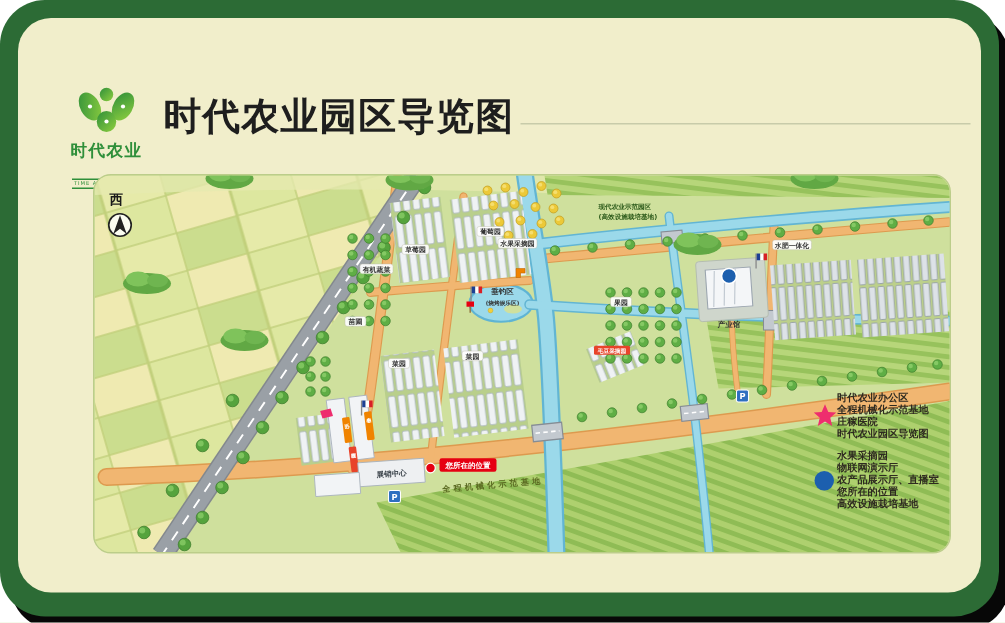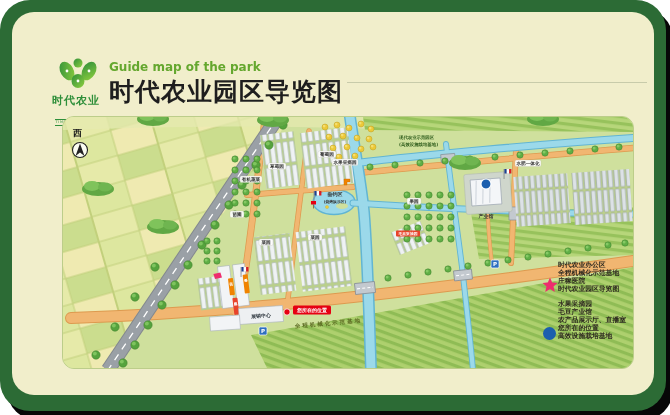--- a/index.html
+++ b/index.html
@@ -2,34 +2,34 @@
 <html><head>
 <meta charset="utf-8">
 <style>
   html,body{margin:0;padding:0;background:#fff;width:670px;height:415px;overflow:hidden;
     font-family:"DejaVu Sans","Liberation Sans",sans-serif;}
   .stage{position:relative;width:670px;height:415px;background:#fff;}
   .frame{position:absolute;left:0;top:0;right:4px;bottom:4px;background:#2c6b35;border-radius:30px;
     box-shadow:7px 9px 0 0 #070707;}
   .card{position:absolute;left:12px;top:12px;width:642px;height:383px;background:#f1eecb;border-radius:22px;}
   
-  .logo{position:absolute;left:30px;top:44px;width:58px;text-align:right;}
+  .logo{position:absolute;left:30px;top:44px;width:58px;text-align:center;}
   .logo-name{font-size:11px;font-weight:800;color:#2f8f3a;letter-spacing:1px;margin-top:1px;}
   .logo-sub{font-size:3.5px;color:#2f8f3a;letter-spacing:.6px;border-top:.5px solid #2f8f3a;border-bottom:.5px solid #2f8f3a;display:inline-block;padding:.5px 1px;}
   .title-block{position:absolute;left:97px;top:48px;}
   .title-en{font-size:12px;font-weight:700;color:#64a72e;}
   .title-cn{font-size:25px;font-weight:700;color:#1e1e1e;letter-spacing:1px;margin-top:1px;}
   .title-rule{position:absolute;left:335px;top:70px;width:300px;height:1px;background:#c8cbaa;}
   
   .map{position:absolute;left:50px;top:104px;width:572px;height:253px;border-radius:12px;overflow:hidden;
     background:#cfe09d;border:1px solid #bccd8a;box-sizing:border-box;}
   .map svg{display:block;}
   
   .legend{position:absolute;left:478px;top:144px;width:96px;color:#2e2a20;}
-  .leg-row{display:flex;align-items:flex-end;margin-bottom:7px;}
+  .leg-row{display:flex;align-items:center;margin-bottom:7px;}
   .leg-icon{width:17px;flex:0 0 17px;display:flex;justify-content:center;}
   .leg-dot{width:13px;height:13px;border-radius:50%;background:#1c5fae;}
   .leg-lines div{font-size:6.8px;line-height:8px;font-weight:700;white-space:nowrap;}
 </style>
 </head>
 <body>
 
 <div class="stage">
   <div class="frame"></div>
   <div class="card">
@@ -47,21 +47,20 @@
         <ellipse cx="22" cy="25" rx="6.5" ry="7" fill="url(#lg)"></ellipse>
         <circle cx="22" cy="7" r="4.5" fill="url(#lg)"></circle>
         <circle cx="11" cy="15" r="1.4" fill="#fff"></circle>
         <circle cx="33" cy="15" r="1.4" fill="#fff"></circle>
         <circle cx="22" cy="25" r="1.4" fill="#fff"></circle>
       </svg>
       <div class="logo-name">时代农业</div>
       <div class="logo-sub">TIME AGRICULTURE</div>
     </div>
     <div class="title-block">
-      <div class="title-en">Guide map of the park</div>
       <div class="title-cn">时代农业园区导览图</div>
     </div>
     <div class="title-rule"></div>
 
     <div class="map">
       <svg width="572" height="253" viewBox="0 0 572 253">
         <defs>
           <pattern id="patch" width="84" height="52" patternUnits="userSpaceOnUse" patternTransform="rotate(-16)">
             <rect width="84" height="52" fill="#d6e49c"></rect>
             <rect width="42" height="26" fill="#e6eaa9"></rect>
@@ -443,21 +442,21 @@
             <div>庄稼医院</div>
             <div>时代农业园区导览图</div>
           </div>
         </div>
         <div class="leg-row">
           <div class="leg-icon">
               <div class="leg-dot"></div>
             </div>
           <div class="leg-lines">
             <div>水果采摘园</div>
-            <div>毛豆产业馆</div>
+            <div>物联网演示厅</div>
             <div>农产品展示厅、直播室</div>
             <div>您所在的位置</div>
             <div>高效设施栽培基地</div>
           </div>
         </div>
       </div>
     </div>
 
   </div>
 </div>

